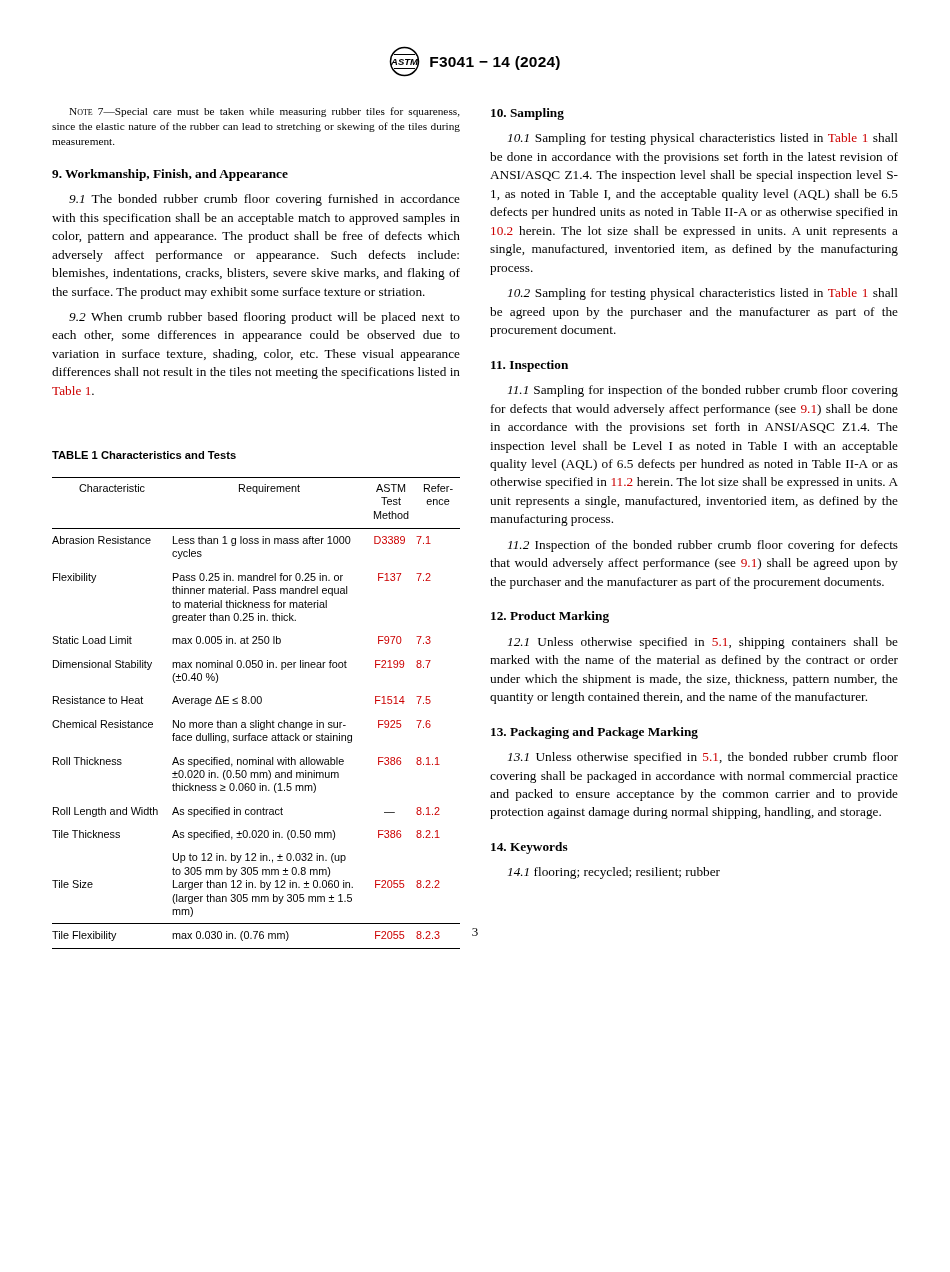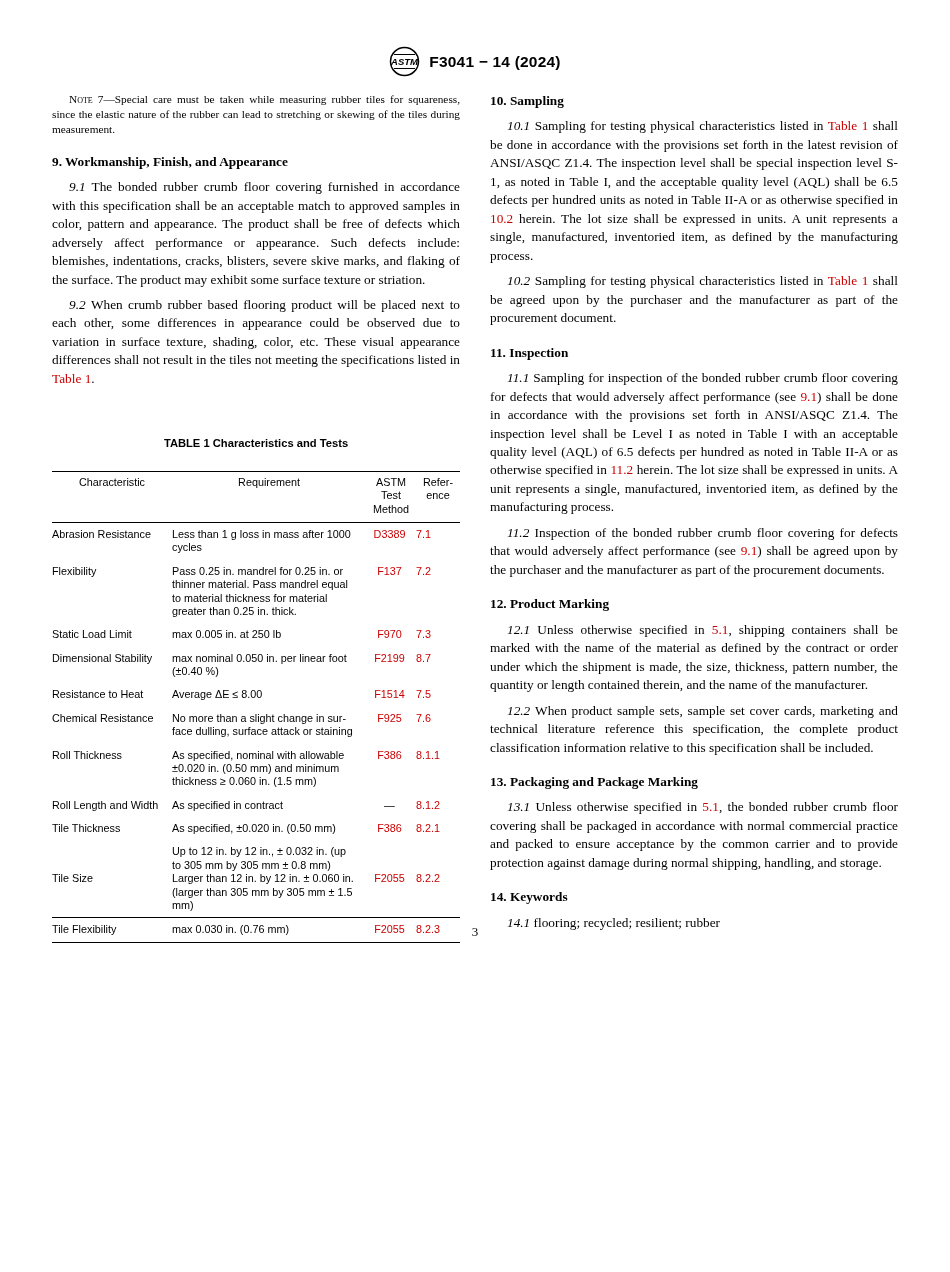--- a/index.html
+++ b/index.html
@@ -21,40 +21,40 @@
   .doc-title {
     font-family: "Liberation Sans", sans-serif;
     font-weight: bold; font-size: 15.5px; letter-spacing: 0.2px;
   }
 
   .columns { display: flex; gap: 30px; padding: 15px 52px 0 52px; }
   .col {
     flex: 0 0 408px; width: 408px;
     font-size: 13.3px; line-height: 1.39; text-align: justify;
   }
-  .col > :first-child { margin-top: 0; }
+  .col > :first-child { margin-top: 12px; }
   .col h2 {
     font-size: 13.3px; font-weight: bold;
     margin: 16px 0 5px 0; text-align: left;
   }
   .col p { margin: 7px 0 0 0; text-indent: 17px; }
   p.note { font-size: 11.3px; line-height: 1.32; margin: 0; }
 
   .sc { font-variant: small-caps; }
   .it { font-style: italic; }
   .ref { color: var(--accent); cursor: pointer; }
 
   .table-block {
     margin-top: 48px;
     font-family: "Liberation Sans", sans-serif;
     text-align: left;
   }
   .table-caption {
-    text-align: center; font-weight: bold;
-    font-size: 11.2px; margin-bottom: 19px;
+    font-weight: bold;
+    font-size: 11.2px; margin-bottom: 13px;
   }
   table.chars {
     width: 100%; border-collapse: collapse;
     font-size: 10.8px; line-height: 1.24;
     border-top: 1px solid #000; border-bottom: 1px solid #000;
   }
   table.chars thead th {
     font-weight: normal; text-align: center; vertical-align: top;
     padding: 4px 2px 6px 2px; border-bottom: 1px solid #000;
     white-space: pre-line;
@@ -206,21 +206,20 @@
       <h2>10. Sampling</h2>
       <p><span class="it">10.1 </span><span>Sampling for testing physical characteristics listed in </span><span class="ref">Table 1</span><span> shall be done in accordance with the provisions set forth in the latest revision of ANSI/ASQC Z1.4. The inspection level shall be special inspection level S-1, as noted in Table I, and the acceptable quality level (AQL) shall be 6.5 defects per hundred units as noted in Table II-A or as otherwise specified in </span><span class="ref">10.2</span><span> herein. The lot size shall be expressed in units. A unit represents a single, manufactured, inventoried item, as defined by the manufacturing process.</span></p>
       <p><span class="it">10.2 </span><span>Sampling for testing physical characteristics listed in </span><span class="ref">Table 1</span><span> shall be agreed upon by the purchaser and the manufacturer as part of the procurement document.</span></p>
 
       <h2>11. Inspection</h2>
       <p><span class="it">11.1 </span><span>Sampling for inspection of the bonded rubber crumb floor covering for defects that would adversely affect performance (see </span><span class="ref">9.1</span><span>) shall be done in accordance with the provisions set forth in ANSI/ASQC Z1.4. The inspection level shall be Level I as noted in Table I with an acceptable quality level (AQL) of 6.5 defects per hundred as noted in Table II-A or as otherwise specified in </span><span class="ref">11.2</span><span> herein. The lot size shall be expressed in units. A unit represents a single, manufactured, inventoried item, as defined by the manufacturing process.</span></p>
       <p><span class="it">11.2 </span><span>Inspection of the bonded rubber crumb floor covering for defects that would adversely affect performance (see </span><span class="ref">9.1</span><span>) shall be agreed upon by the purchaser and the manufacturer as part of the procurement documents.</span></p>
 
       <h2>12. Product Marking</h2>
       <p><span class="it">12.1 </span><span>Unless otherwise specified in </span><span class="ref">5.1</span><span>, shipping containers shall be marked with the name of the material as defined by the contract or order under which the shipment is made, the size, thickness, pattern number, the quantity or length contained therein, and the name of the manufacturer.</span></p>
-      <p><span class="it">12.2 </span><span>When product sample sets, sample set cover cards, marketing and technical literature reference this specification, the complete product classification information relative to this specification shall be included.</span></p>
 
       <h2>13. Packaging and Package Marking</h2>
       <p><span class="it">13.1 </span><span>Unless otherwise specified in </span><span class="ref">5.1</span><span>, the bonded rubber crumb floor covering shall be packaged in accordance with normal commercial practice and packed to ensure acceptance by the common carrier and to provide protection against damage during normal shipping, handling, and storage.</span></p>
 
       <h2>14. Keywords</h2>
       <p><span class="it">14.1 </span><span>flooring; recycled; resilient; rubber</span></p>
     </div>
 
   </div>
 

